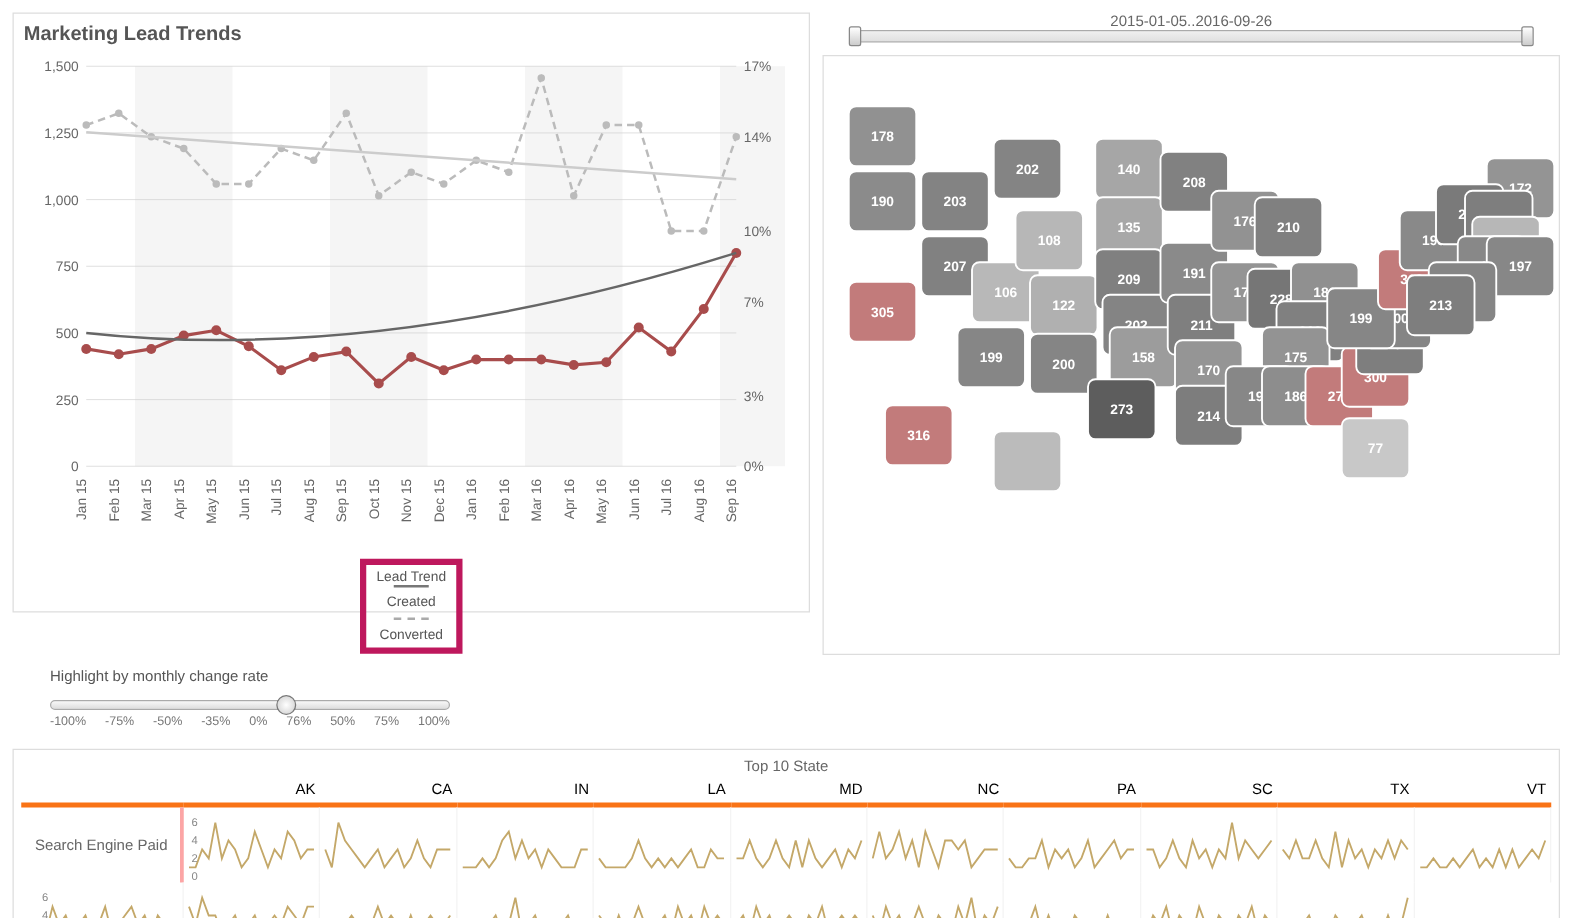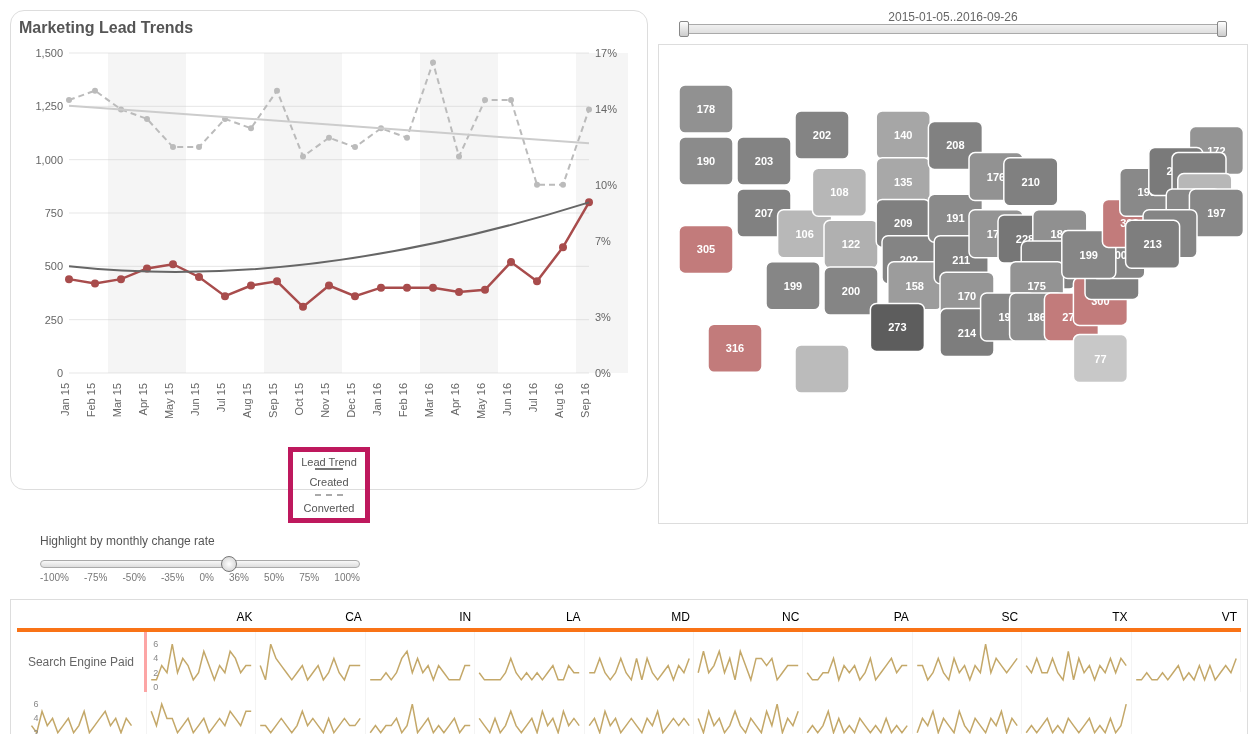--- a/index.html
+++ b/index.html
@@ -6,21 +6,21 @@
   body {
     font-family: Arial, Helvetica, sans-serif;
     font-size: 12px;
     color: #555;
     background: #fff;
     width: 1258px;
     padding: 10px;
   }
   .top-row { display: flex; gap: 10px; }
   .panel { border: 1px solid #ddd; padding: 8px; }
-  .lead-trends-panel { width: 640px; height: 480px; border-radius: 14px; }
+  .lead-trends-panel { width: 640px; height: 480px; }
   .map-panel { width: 590px; height: 480px; border: 1px solid #ddd; position: relative; }
   .title { font-size: 16px; font-weight: bold; color: #555; margin-bottom: 6px; }
   .date-slider-row { display: flex; flex-direction: column; align-items: center; margin-bottom: 10px; }
   .date-label { font-size: 12px; color: #666; margin-bottom: 0; }
   .slider-track {
     width: 540px; height: 10px;
     background: linear-gradient(#f0f0f0, #e0e0e0);
     border: 1px solid #aaa; border-radius: 2px;
     position: relative;
   }
@@ -303,29 +303,30 @@
   <div class="highlight-slider-wrap">
     <div class="highlight-track">
       <div class="highlight-handle"></div>
     </div>
     <div class="highlight-ticks" id="hl-ticks">
         <span>-100%</span>
         <span>-75%</span>
         <span>-50%</span>
         <span>-35%</span>
         <span>0%</span>
-        <span>36%</span>
+        <span>76%</span>
         <span>50%</span>
         <span>75%</span>
         <span>100%</span>
       </div>
   </div>
 </div>
 
 <div class="sparkline-panel">
+  <div class="spark-title">Top 10 State</div>
   <div class="spark-grid" id="spark-grid">
       <div class="spark-header"></div>
       <div class="spark-header">AK</div>
       <div class="spark-header">CA</div>
       <div class="spark-header">IN</div>
       <div class="spark-header">LA</div>
       <div class="spark-header">MD</div>
       <div class="spark-header">NC</div>
       <div class="spark-header">PA</div>
       <div class="spark-header">SC</div>

